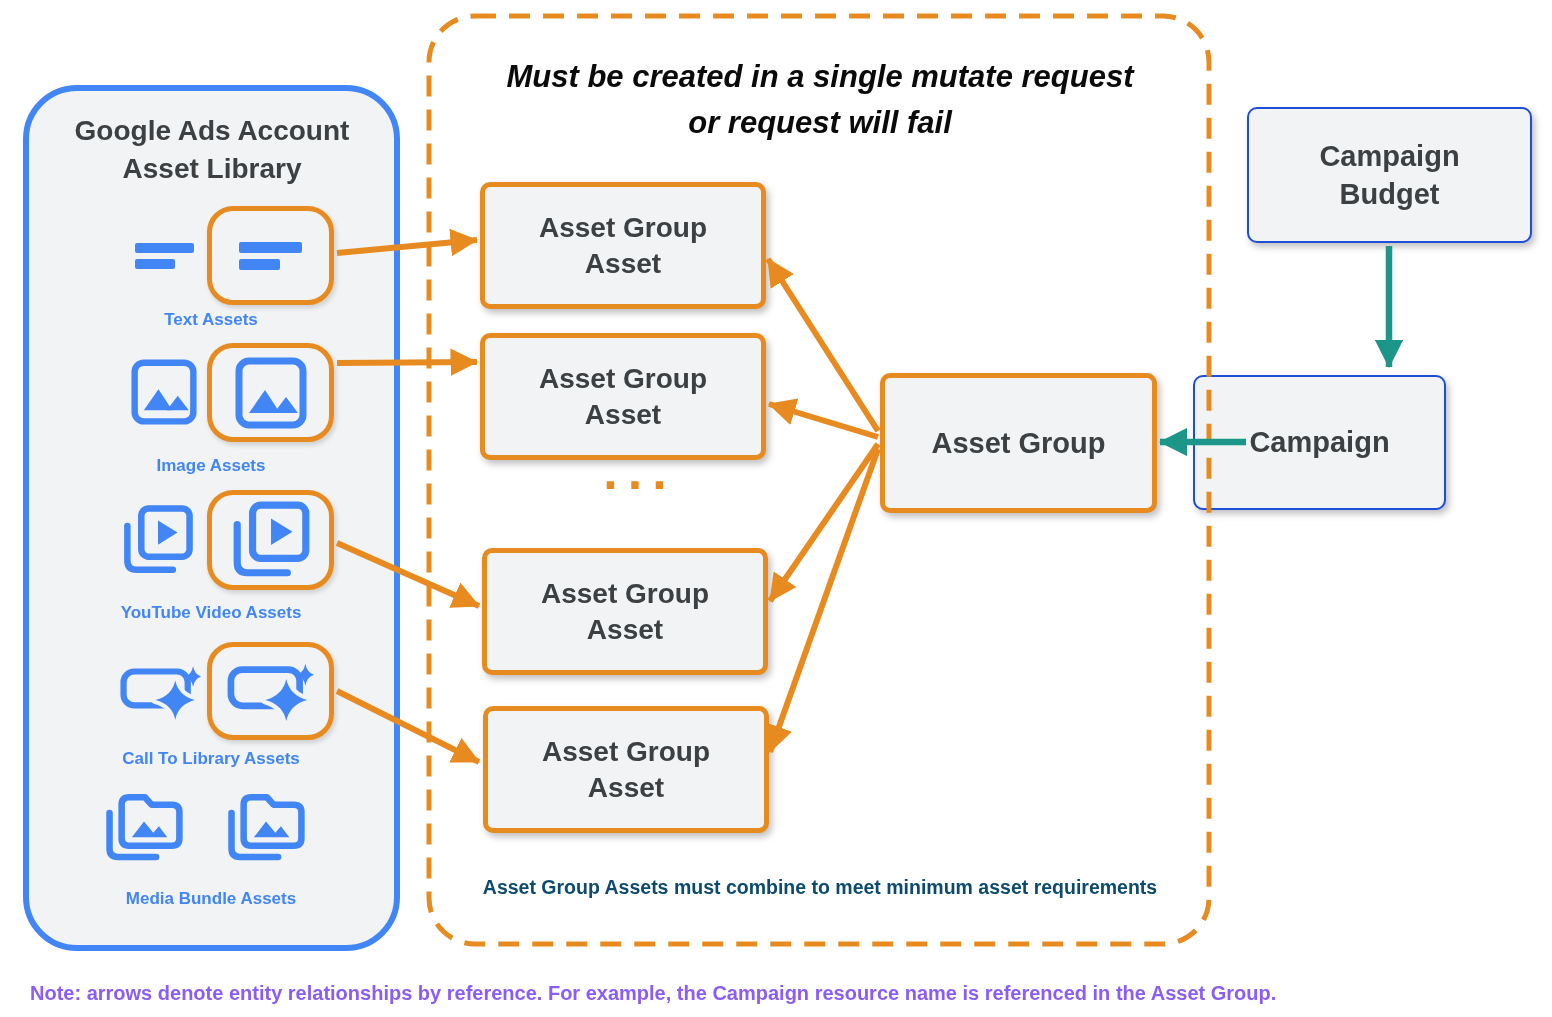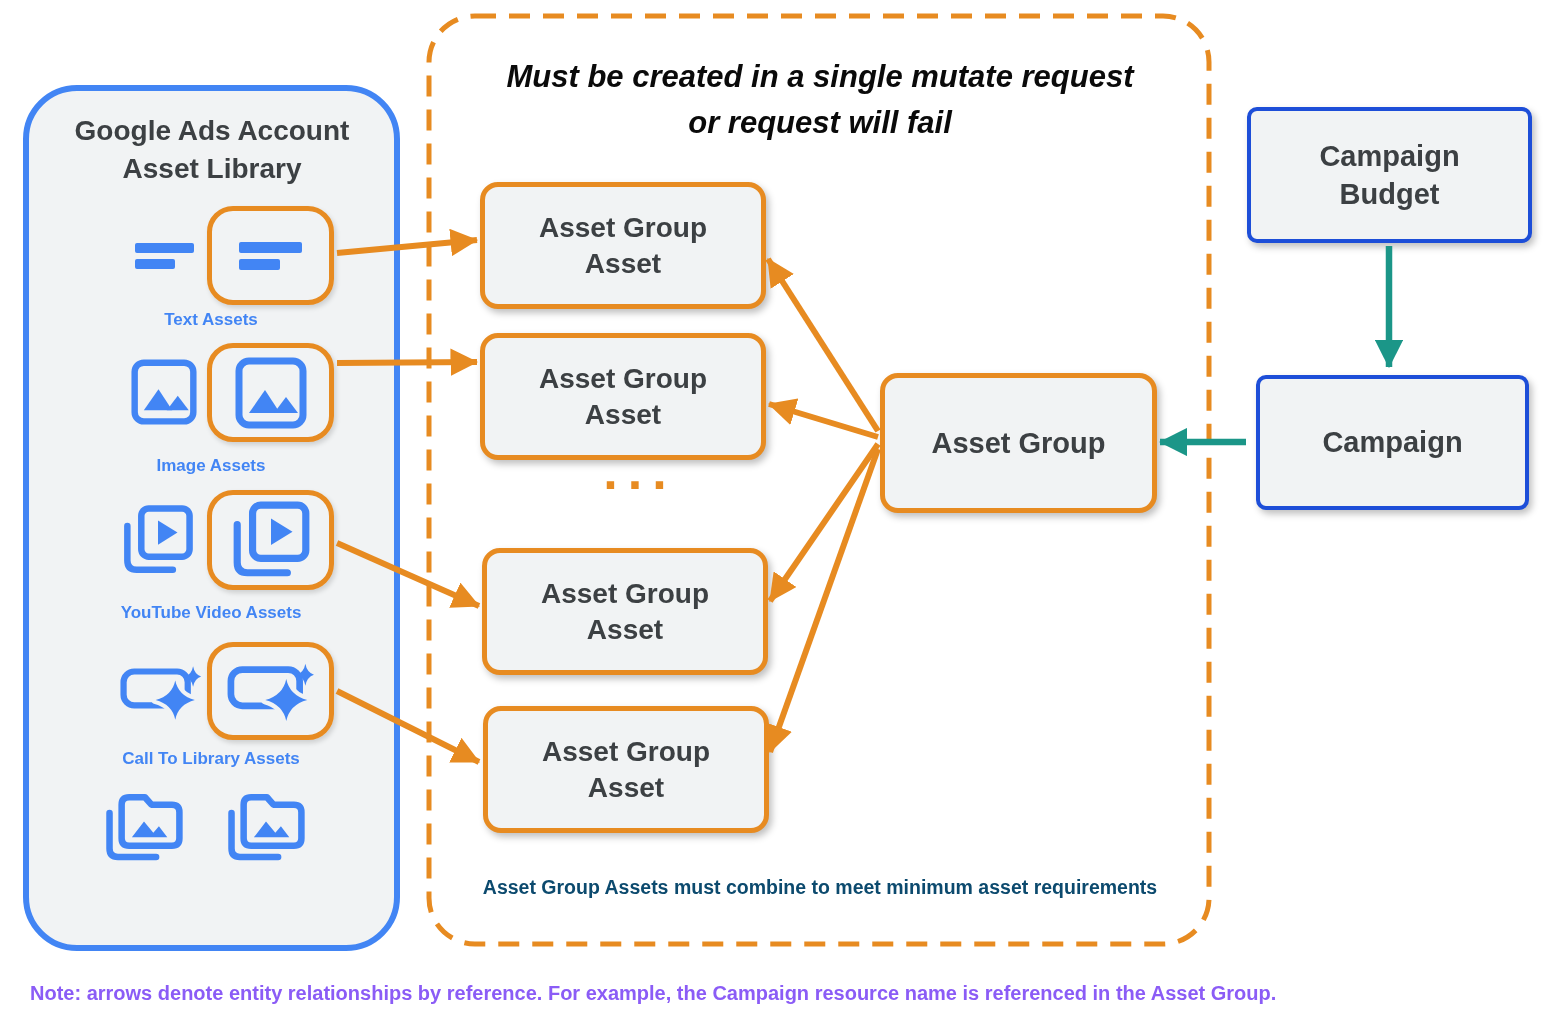--- a/index.html
+++ b/index.html
@@ -14,30 +14,30 @@
              font-size:28px;font-weight:700;line-height:38px;z-index:2;}
   .asset-label{left:21px;width:380px;text-align:center;color:#4285F4;
                font-size:17px;font-weight:700;z-index:2;}
   .hl-box{box-sizing:border-box;border:5px solid #E78B21;border-radius:26px;
           display:flex;align-items:center;justify-content:center;z-index:2;
           box-shadow:2px 3px 5px rgba(0,0,0,0.15);}
   .icon svg{display:block;}
   .icon{z-index:2;}
 
   
-  .card{box-sizing:border-box;background:#F1F3F4;border-radius:18px;display:flex;
+  .card{box-sizing:border-box;background:#F1F3F4;border-radius:10px;display:flex;
         align-items:center;justify-content:center;text-align:center;z-index:2;
         box-shadow:3px 4px 7px rgba(0,0,0,0.25);color:#3C4043;font-weight:700;}
   .orange-card{border:5px solid #E78B21;}
-  .teal-card{border:4px solid #1d4ed8;border-radius:10px;}
+  .teal-card{border:2px solid #1d4ed8;border-radius:10px;}
   .aga{left:480px;width:286px;height:127px;font-size:28px;line-height:36px;}
   .aga .inner, .cb .inner, .cpn .inner{width:210px;}
   .asset-group{left:880px;top:373px;width:277px;height:140px;font-size:29px;}
   .cb{left:1247px;top:107px;width:285px;height:136px;font-size:29px;line-height:38px;}
-  .cpn{left:1256px;top:375px;width:273px;height:135px;font-size:29px;}
+  .cpn{left:1193px;top:375px;width:253px;height:135px;font-size:29px;}
 
   
   .mutate-title{left:470px;top:54px;width:700px;text-align:center;color:#0A0A0A;
                 font-size:31px;font-weight:700;font-style:italic;line-height:46px;z-index:2;}
   .ellipsis{left:560px;top:441px;width:160px;text-align:center;color:#E78B21;
             font-size:52px;font-weight:700;letter-spacing:10px;z-index:2;}
   .caption{left:450px;top:876px;width:740px;text-align:center;color:#0c4a6e;
            font-size:19.5px;font-weight:700;z-index:2;}
   .note{left:30px;top:982px;width:1480px;color:#8b5cf6;font-size:20px;font-weight:700;z-index:2;}
 
@@ -133,20 +133,21 @@
       <path d="M31 51 L44 34 L54 46 L60 39 L69 51 Z" fill="#4285F4" stroke="none"></path>
     </svg>
   </div>
   <div class="abs icon" style="left:225px;top:789px;">
     <svg width="82" height="78" viewBox="0 0 88 82" fill="none" stroke="#4285F4" stroke-width="7" stroke-linecap="round" stroke-linejoin="round">      
         <path d="M7 25 V63 Q7 72 16 72 H57"></path>
       <path d="M28 8 H45 L52 16 H74 Q82 16 82 24 V52 Q82 60 74 60 H28 Q20 60 20 52 V16 Q20 8 28 8 Z"></path>
       <path d="M31 51 L44 34 L54 46 L60 39 L69 51 Z" fill="#4285F4" stroke="none"></path>
     </svg>
   </div>
+  <div class="abs asset-label" style="top:889px;">Media Bundle  Assets</div>
 
   <div class="abs mutate-title">
     <div>Must be created in a single mutate request</div>
     <div>or request will fail</div>
   </div>
 
   <div class="abs card orange-card aga" style="top:182px;">
     <div class="inner">Asset Group Asset</div>
   </div>
   <div class="abs card orange-card aga" style="top:333px;">

